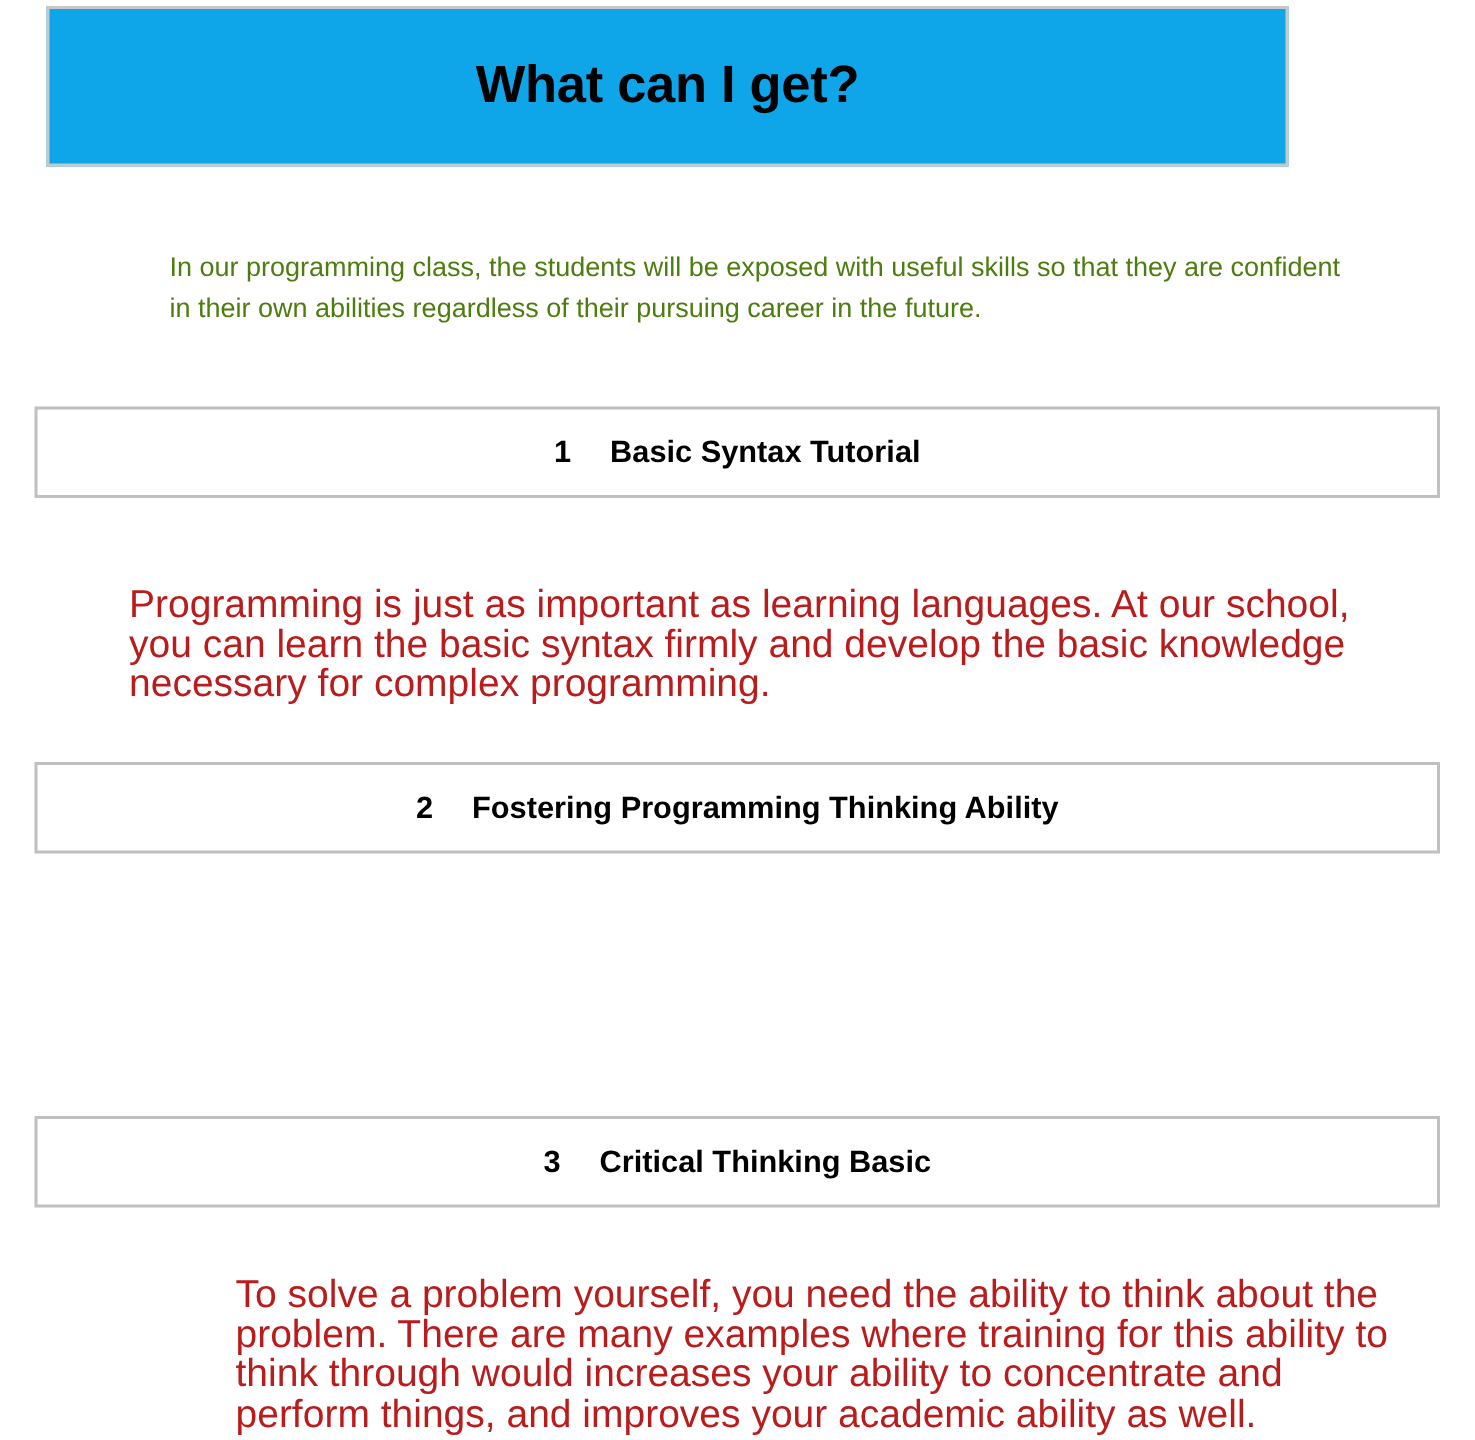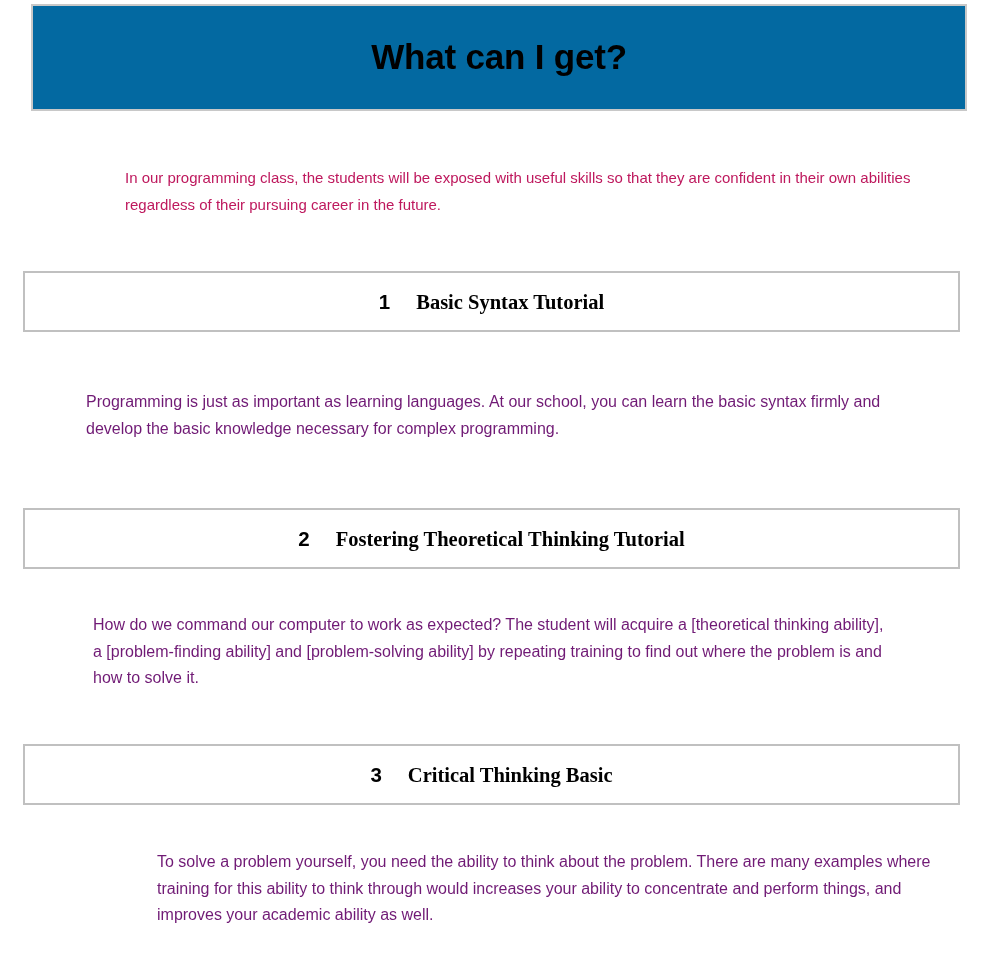--- a/index.html
+++ b/index.html
@@ -24,23 +24,23 @@
     top: 0;
     width: 983px;
     height: 960px;
   }
 
   
   .title-banner {
     position: absolute;
     left: 31px;
     top: 4px;
-    width: 936px;
+    width: 828px;
     height: 107px;
-    background: #0369a1;
+    background: #0ea5e9;
     border: 2px solid #c8c8c8;
     box-sizing: border-box;
     display: flex;
     align-items: center;
     justify-content: center;
   }
   .title-text {
     font-size: 35px;
     font-weight: bold;
     letter-spacing: -0.2px;
@@ -49,24 +49,23 @@
     text-align: center;
     white-space: nowrap;
   }
 
   
   .intro-para {
     position: absolute;
     left: 113px;
     top: 165px;
     width: 790px;
-    font-size: 15px;
+    font-size: 18px;
     line-height: 26.5px;
-    color: #be185d;
-    margin-left: 12px;
+    color: #4d7c0f;
   }
 
   
   .section-bar {
     position: absolute;
     left: 23px;
     width: 937px;
     height: 61px;
     background: #ffffff;
     border: 2px solid #c0c0c0;
@@ -84,33 +83,32 @@
     white-space: nowrap;
   }
   .section-num {
     display: inline-block;
     min-width: 10px;
     text-align: right;
   }
   .section-title {
     display: inline-block;
     margin-left: 26px;
-    font-family: Liberation Serif, serif;
   }
 
   #section-bar-1 { top: 271px; }
   #section-bar-2 { top: 508px; }
   #section-bar-3 { top: 744px; }
 
   
   .body-para {
     position: absolute;
-    font-size: 16px;
+    font-size: 26px;
     line-height: 26.5px;
-    color: #701a75;
+    color: #b91c1c;
   }
   #body-para-1 {
     left: 86px;
     top: 389px;
     width: 850px;
   }
   #body-para-2 {
     left: 93px;
     top: 612px;
     width: 800px;
@@ -137,24 +135,23 @@
     <div class="section-bar-inner">
       <span class="section-num">1</span>
       <span class="section-title">Basic Syntax Tutorial</span>
     </div>
   </div>
   <div class="body-para" id="body-para-1">Programming is just as important as learning languages. At our school, you can learn the basic syntax firmly and develop the basic knowledge necessary for complex programming.</div>
 
   <div class="section-bar" id="section-bar-2">
     <div class="section-bar-inner">
       <span class="section-num">2</span>
-      <span class="section-title">Fostering Theoretical Thinking Tutorial</span>
+      <span class="section-title">Fostering Programming Thinking Ability</span>
     </div>
   </div>
-  <div class="body-para" id="body-para-2">How do we command our computer to work as expected? The student will acquire a [theoretical thinking ability], a [problem-finding ability] and [problem-solving ability] by repeating training to find out where the problem is and how to solve it.</div>
 
   <div class="section-bar" id="section-bar-3">
     <div class="section-bar-inner">
       <span class="section-num">3</span>
       <span class="section-title">Critical Thinking Basic</span>
     </div>
   </div>
   <div class="body-para" id="body-para-3">To solve a problem yourself, you need the ability to think about the problem. There are many examples where training for this ability to think through would increases your ability to concentrate and perform things, and improves your academic ability as well.</div>
 
 </div>

